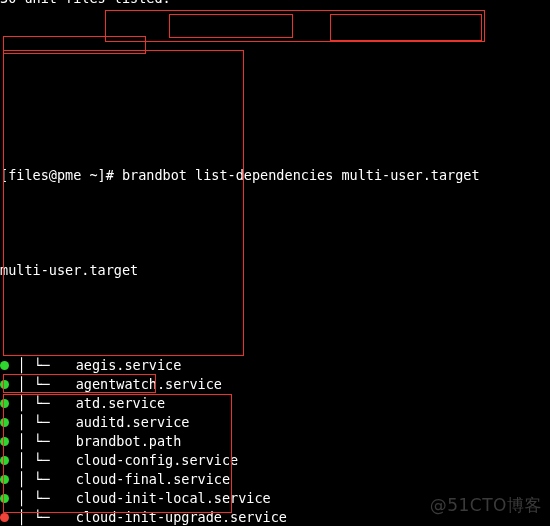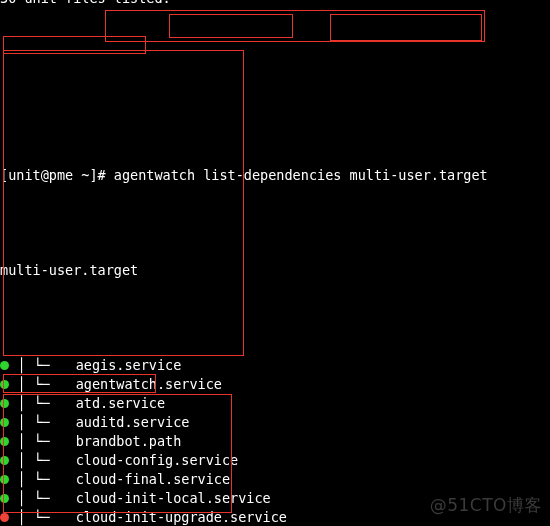--- a/index.html
+++ b/index.html
@@ -88,21 +88,21 @@
 
 <div id="terminal">
 
   <div class="clipped-top">30 unit files listed.</div>
 
   <div class="rows">
 
     <div class="line" style="height:19px"></div>
 
     
-    <div class="line"><span>[unit@pme ~]# </span><span>agentwatch</span><span> </span><span>list-dependencies</span><span> </span><span>multi-user.target</span></div>
+    <div class="line"><span>[files@pme ~]# </span><span>brandbot</span><span> </span><span>list-dependencies</span><span> </span><span>multi-user.target</span></div>
 
     
     <div class="line target-name">multi-user.target</div>
 
     
     <div id="list-first"><div class="svc-row"><span class="dot green"></span><span class="tree"> │ └─</span><span class="unit">aegis.service</span></div><div class="svc-row"><span class="dot green"></span><span class="tree"> │ └─</span><span class="unit">agentwatch.service</span></div><div class="svc-row"><span class="dot green"></span><span class="tree"> │ └─</span><span class="unit">atd.service</span></div><div class="svc-row"><span class="dot green"></span><span class="tree"> │ └─</span><span class="unit">auditd.service</span></div><div class="svc-row"><span class="dot green"></span><span class="tree"> │ └─</span><span class="unit">brandbot.path</span></div><div class="svc-row"><span class="dot green"></span><span class="tree"> │ └─</span><span class="unit">cloud-config.service</span></div><div class="svc-row"><span class="dot green"></span><span class="tree"> │ └─</span><span class="unit">cloud-final.service</span></div><div class="svc-row"><span class="dot green"></span><span class="tree"> │ └─</span><span class="unit">cloud-init-local.service</span></div><div class="svc-row"><span class="dot red"></span><span class="tree"> │ └─</span><span class="unit">cloud-init-upgrade.service</span></div></div>
 
     
     
 

